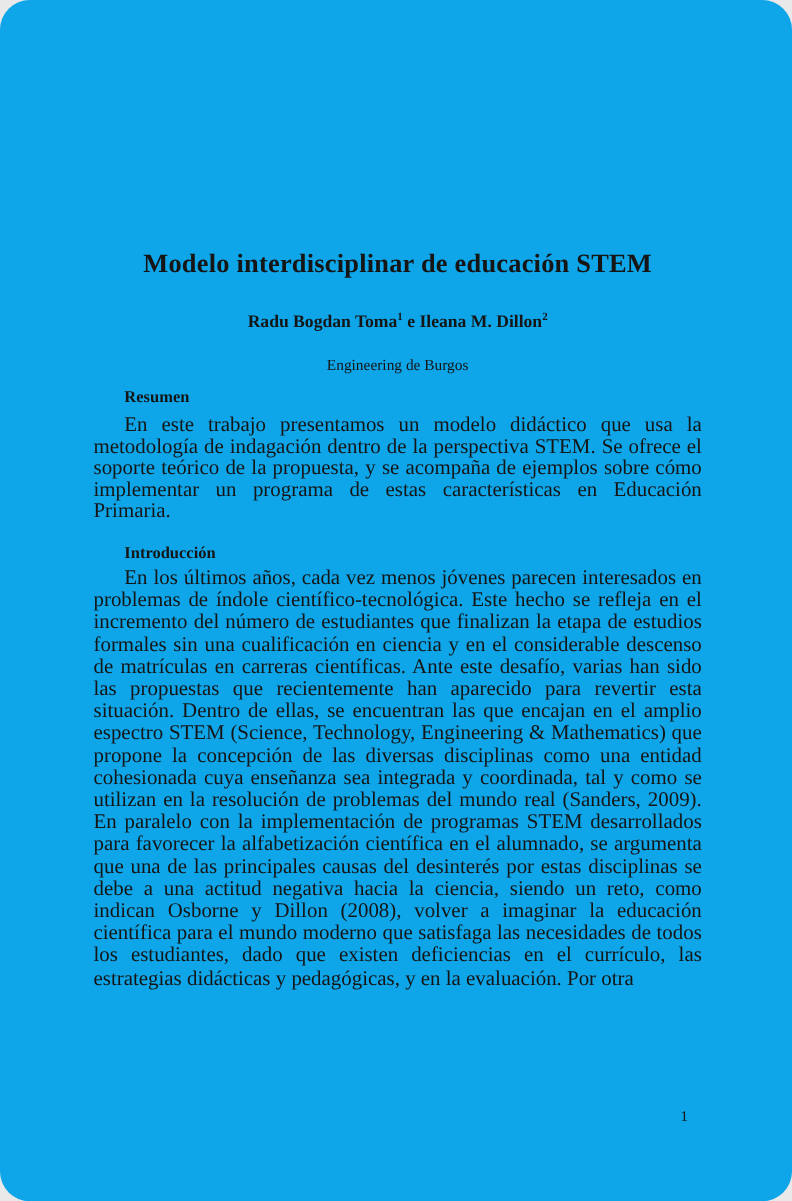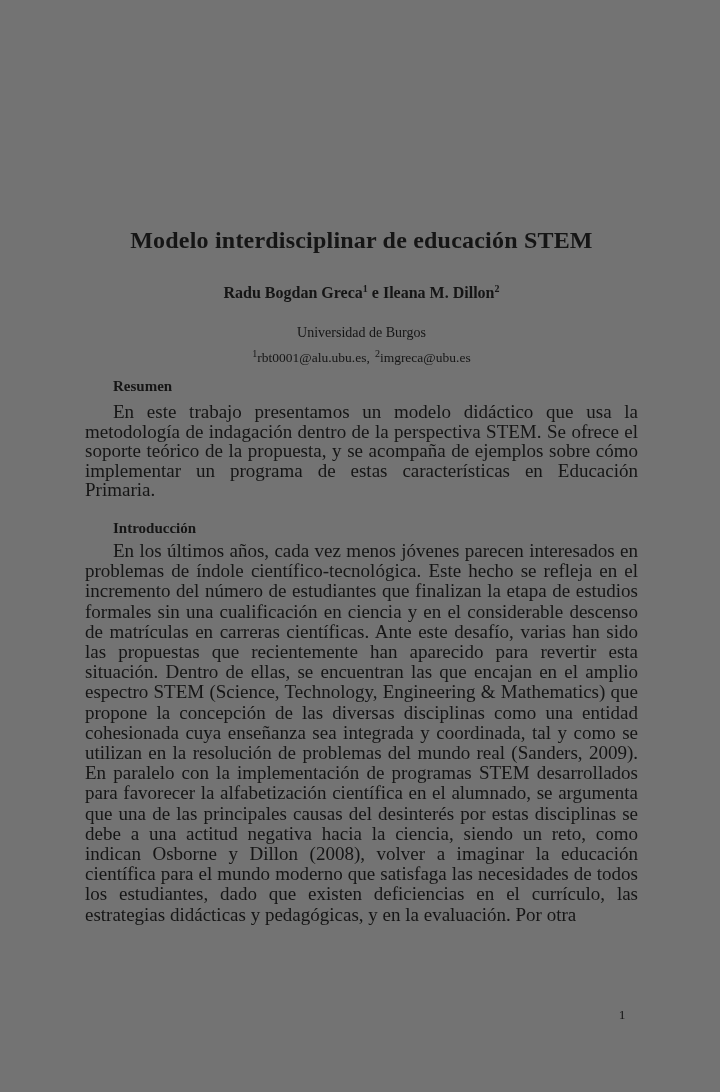--- a/index.html
+++ b/index.html
@@ -2,24 +2,25 @@
 <html><head>
 <meta charset="utf-8">
 <style>
   * { margin: 0; padding: 0; box-sizing: border-box; }
   html, body { background: #e9e9e9; }
   .page {
     position: relative;
     width: 720px;
     height: 1092px;
     margin: 0 auto;
-    background: #737373;
+    background: #0ea5e9;
     color: #151515;
     font-family: "Liberation Serif", "DejaVu Serif", serif;
     overflow: hidden;
+    border-radius: 27px;
   }
   .content {
     position: absolute;
     left: 85px;
     top: 0;
     width: 553px;
   }
   .title {
     padding-top: 224px;
     text-align: center;
@@ -80,25 +81,24 @@
 </head>
 <body>
 
 <div class="page">
   <div class="content">
 
     <h1 class="title">
       <div>Modelo interdisciplinar de educación STEM</div>
     </h1>
 
-    <div class="authors"><span>Radu Bogdan Greca</span><sup>1</sup><span class="connector">e</span><span>Ileana M. Dillon</span><sup>2</sup></div>
+    <div class="authors"><span>Radu Bogdan Toma</span><sup>1</sup><span class="connector">e</span><span>Ileana M. Dillon</span><sup>2</sup></div>
 
-    <div class="affiliation">Universidad de Burgos</div>
+    <div class="affiliation">Engineering de Burgos</div>
 
-    <div class="emails"><sup>1</sup><span>rbt0001@alu.ubu.es</span><span class="separator">,</span><sup>2</sup><span>imgreca@ubu.es</span></div>
 
     <h2 class="section-heading heading-resumen">Resumen</h2>
     <p class="para para-resumen">En este trabajo presentamos un modelo didáctico que usa la metodología de indagación dentro de la perspectiva STEM. Se ofrece el soporte teórico de la propuesta, y se acompaña de ejemplos sobre cómo implementar un programa de estas características en Educación Primaria.</p>
 
 
     <h2 class="section-heading heading-intro">Introducción</h2>
     <p class="para para-intro">En los últimos años, cada vez menos jóvenes parecen interesados en problemas de índole científico-tecnológica. Este hecho se refleja en el incremento del número de estudiantes que finalizan la etapa de estudios formales sin una cualificación en ciencia y en el considerable descenso de matrículas en carreras científicas. Ante este desafío, varias han sido las propuestas que recientemente han aparecido para revertir esta situación. Dentro de ellas, se encuentran las que encajan en el amplio espectro STEM (Science, Technology, Engineering &amp; Mathematics) que propone la concepción de las diversas disciplinas como una entidad cohesionada cuya enseñanza sea integrada y coordinada, tal y como se utilizan en la resolución de problemas del mundo real (Sanders, 2009). En paralelo con la implementación de programas STEM desarrollados para favorecer la alfabetización científica en el alumnado, se argumenta que una de las principales causas del desinterés por estas disciplinas se debe a una actitud negativa hacia la ciencia, siendo un reto, como indican Osborne y Dillon (2008), volver a imaginar la educación científica para el mundo moderno que satisfaga las necesidades de todos los estudiantes, dado que existen deficiencias en el currículo, las estrategias didácticas y pedagógicas, y en la evaluación. Por otra</p>
 
   </div>
 

